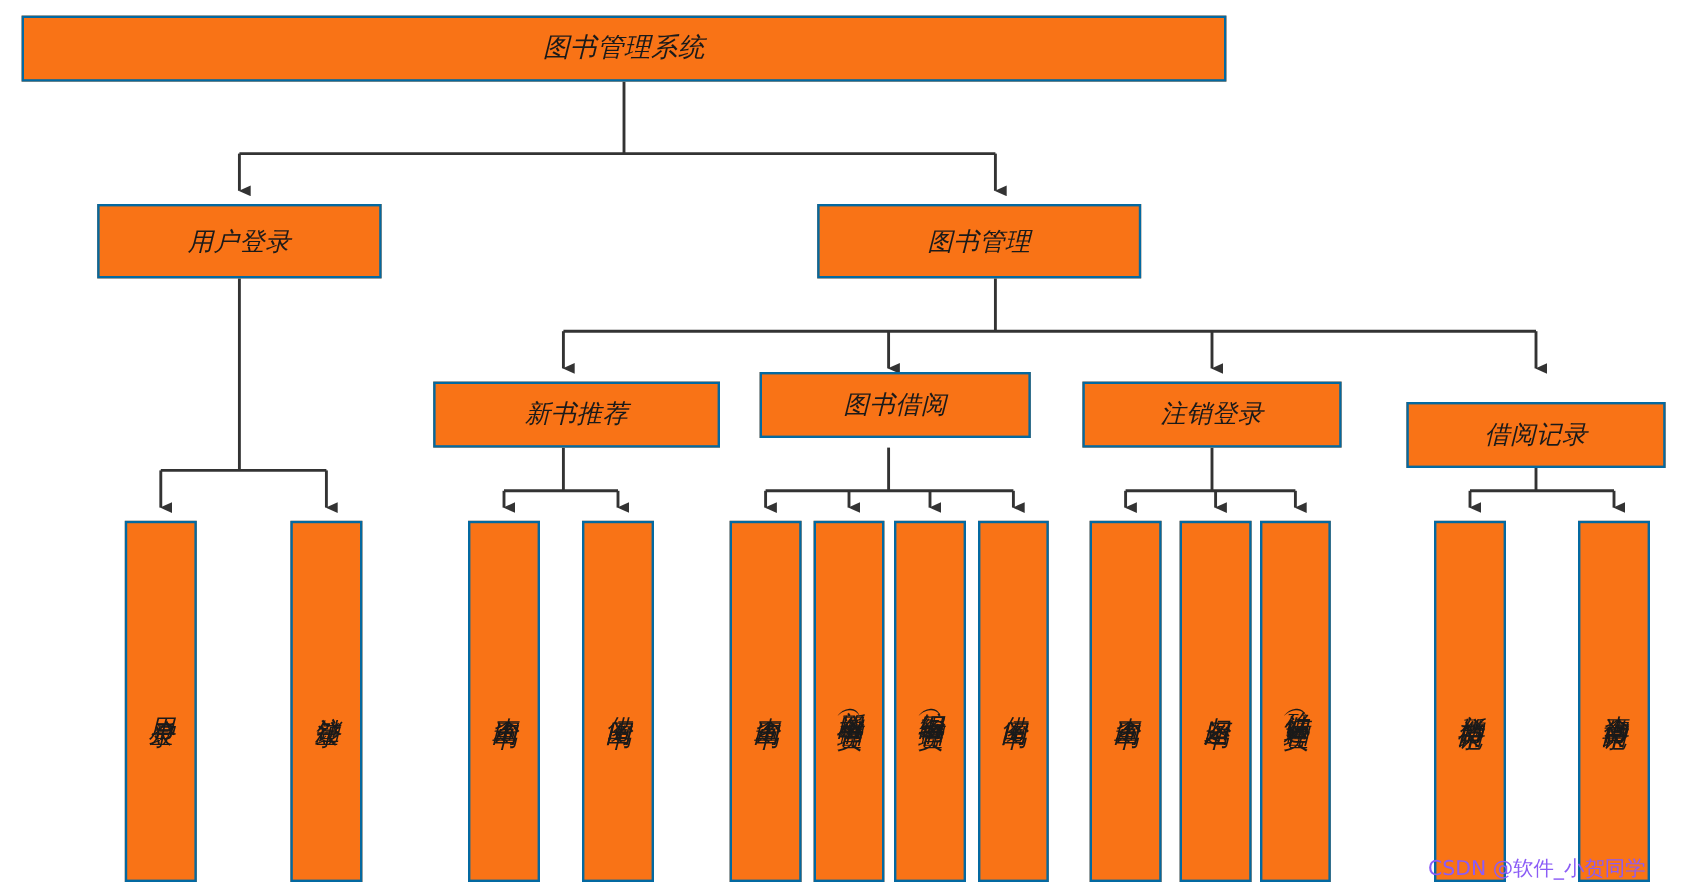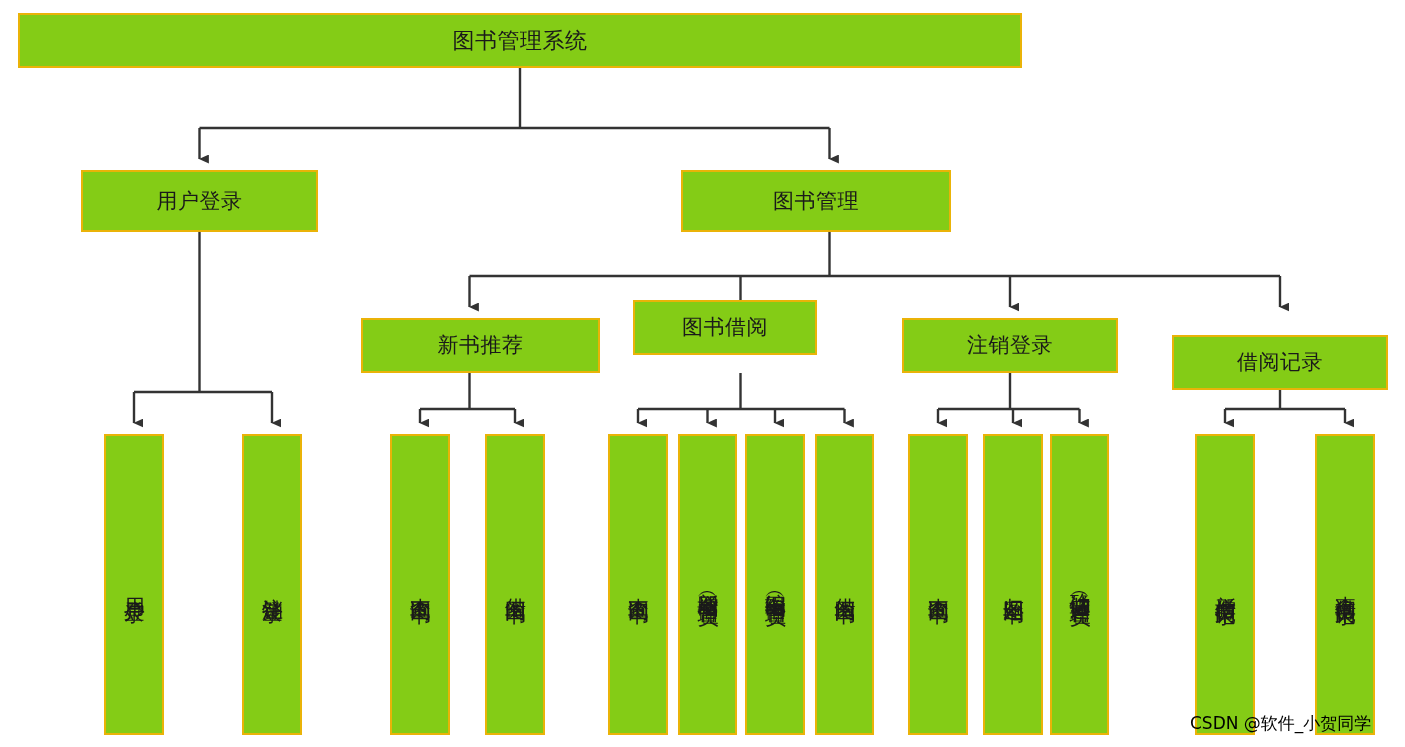--- a/index.html
+++ b/index.html
@@ -23,27 +23,28 @@
     position: absolute;
     top: 0;
     left: 0;
     width: 1405px;
     height: 747px;
     display: block;
   }
   .node-box {
     position: absolute;
     box-sizing: border-box;
-    border: 2px solid #eab308;
-    background: #84cc16;
+    border: 2px solid #0369a1;
+    background: #f97316;
     display: flex;
     align-items: center;
     justify-content: center;
     color: #1a1a1a;
     line-height: 1.18;
+    font-style: italic;
   }
   .node-box.horizontal {
     font-size: 21px;
     letter-spacing: 0.5px;
   }
   .node-box.vertical {
     writing-mode: vertical-rl;
     text-orientation: upright;
     font-size: 21px;
     letter-spacing: 2px;
@@ -51,21 +52,21 @@
     white-space: nowrap;
   }
   .node-box.root {
     font-size: 22px;
   }
   .watermark {
     position: absolute;
     left: 1190px;
     top: 712px;
     font-size: 17px;
-    color: #000000;
+    color: #8b5cf6;
     white-space: nowrap;
     font-family: "DejaVu Sans", "Liberation Sans", sans-serif;
     pointer-events: none;
   }
 </style>
 </head>
 <body>
 
 <div id="diagram-root">
 
@@ -118,21 +119,21 @@
       </div>
       <div class="node-box horizontal" style="left: 81px; top: 170px; width: 237px; height: 62px;">
         <span>用户登录</span>
       </div>
       <div class="node-box horizontal" style="left: 681px; top: 170px; width: 270px; height: 62px;">
         <span>图书管理</span>
       </div>
       <div class="node-box horizontal" style="left: 361px; top: 318px; width: 239px; height: 55px;">
         <span>新书推荐</span>
       </div>
-      <div class="node-box horizontal" style="left: 633px; top: 300px; width: 184px; height: 55px;">
+      <div class="node-box horizontal" style="left: 633px; top: 310px; width: 226px; height: 55px;">
         <span>图书借阅</span>
       </div>
       <div class="node-box horizontal" style="left: 902px; top: 318px; width: 216px; height: 55px;">
         <span>注销登录</span>
       </div>
       <div class="node-box horizontal" style="left: 1172px; top: 318px; width: 216px; height: 55px; margin-top: 17px;">
         <span>借阅记录</span>
       </div>
       <div class="node-box vertical" style="left: 104px; top: 434px; width: 60px; height: 301px;">
         <span>用户登录</span>

